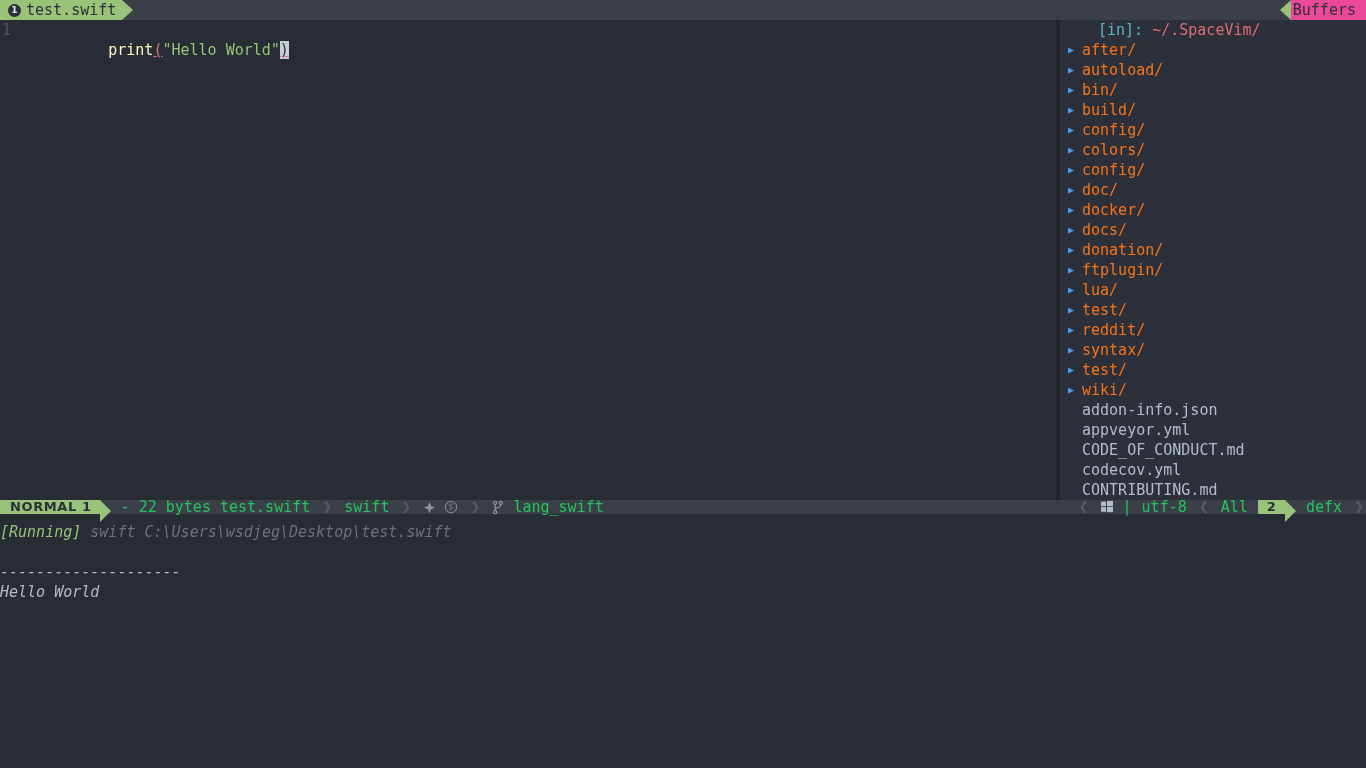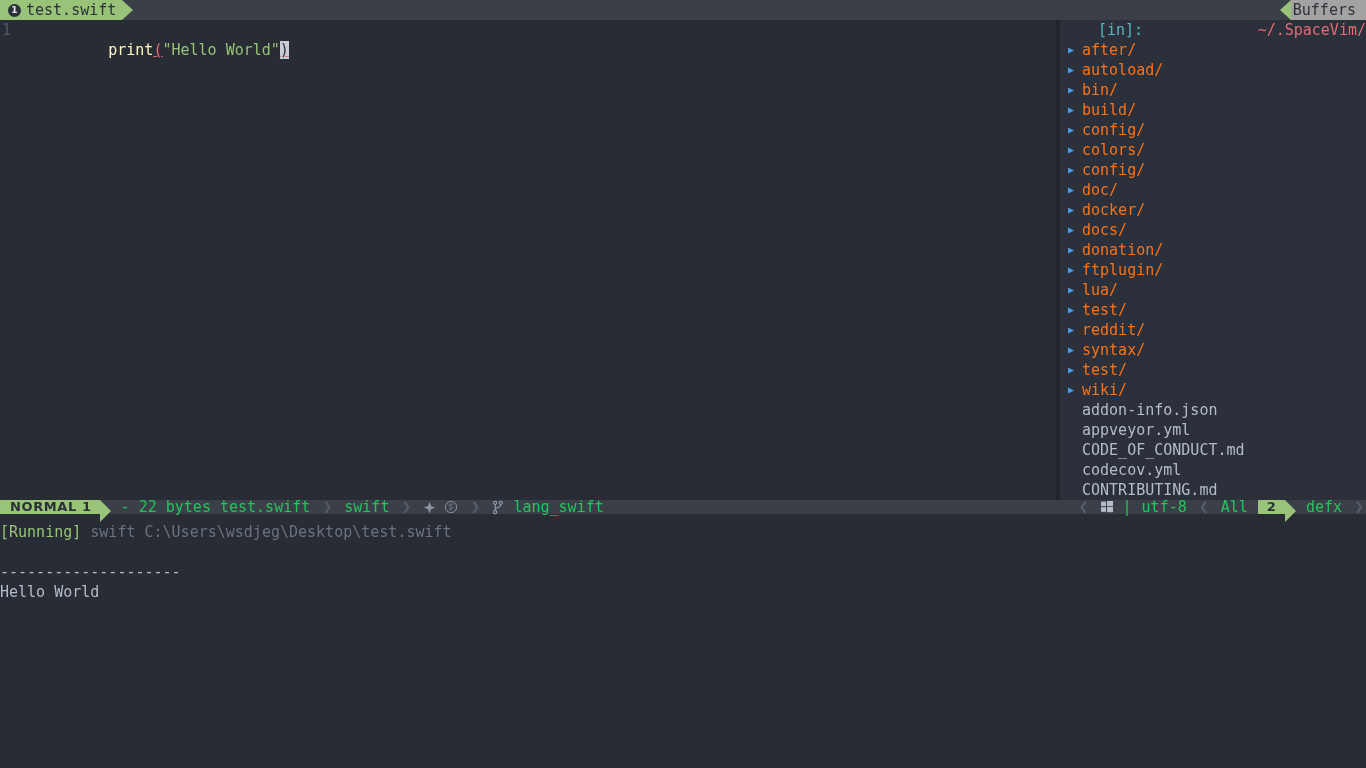--- a/index.html
+++ b/index.html
@@ -37,21 +37,21 @@
   .tab-arrow {
     width: 0; height: 0; border-top: 10px solid transparent;
     border-bottom: 10px solid transparent; border-left: 11px solid #98c379;
   }
   .tabline-spacer { flex: 1 1 auto; }
   .buffers-arrow {
     width: 0; height: 0; border-top: 10px solid transparent;
     border-bottom: 10px solid transparent; border-right: 11px solid #98c379;
   }
   .buffers-label {
-    background: #a3a3a3; color: #2b3039; display: flex; align-items: center;
+    background: #ec4899; color: #2b3039; display: flex; align-items: center;
     padding: 0 10px 0 2px; font-size: 15px; line-height: 20px;
   }
 
   
   .editor {
     position: absolute; left: 0; top: 20px; width: 1056px; height: 480px;
     background: #282c34; overflow: hidden;
   }
   .code-line { display: flex; height: 20px; line-height: 20px; white-space: pre; }
   .linenr { width: 26px; text-align: left; padding-left: 2px; color: #4f5666; }
@@ -69,21 +69,21 @@
     position: absolute; left: 1056px; top: 20px; width: 4px; height: 480px;
     background: #21252b;
   }
 
   
   .filetree {
     position: absolute; left: 1060px; top: 20px; width: 306px; height: 480px;
     background: #2b303b; overflow: hidden; padding-top: 0px;
   }
   .ft-row { height: 20px; line-height: 20px; white-space: pre; display: flex; align-items: center; }
-  .ft-header { padding-left: 38px; justify-content: space-between; }
+  .ft-header { padding-left: 38px; }
   .ft-in { color: #56b6c2; }
   .ft-path { color: #e06c75; }
   .ft-marker {
     width: 22px; display: inline-block; color: #4a9cf0; text-align: center;
     font-size: 10px; padding-left: 0px;
   }
   .ft-indent { width: 22px; display: inline-block; }
   .ft-dir { color: #f97316; }
   .ft-file { color: #b5bcc9; }
 
@@ -121,21 +121,21 @@
     font-family: "DejaVu Sans", sans-serif; font-size: 13px;
   }
   .sl-green-arrow {
     width: 0; height: 0; border-top: 11px solid transparent;
     border-bottom: 11px solid transparent; border-left: 11px solid #98c379;
   }
 
   
   .terminal {
     position: absolute; left: 0; top: 522px; width: 1366px; height: 184px;
-    background: #282c34; overflow: hidden; padding-top: 0px;
+    background: #282c34; overflow: hidden; padding-top: 0px; font-style: italic;
   }
   .term-line { height: 20px; line-height: 20px; white-space: pre; padding-left: 0px; }
   .t-green { color: #98c379; }
   .t-dim { color: #6b727f; }
   .t-txt { color: #b5bcc9; }
   .t-bold { color: #c8cdd6; font-weight: bold; }
 
   
   .bottomline {
     position: absolute; left: 0; top: 720px; width: 1366px; height: 22px;

